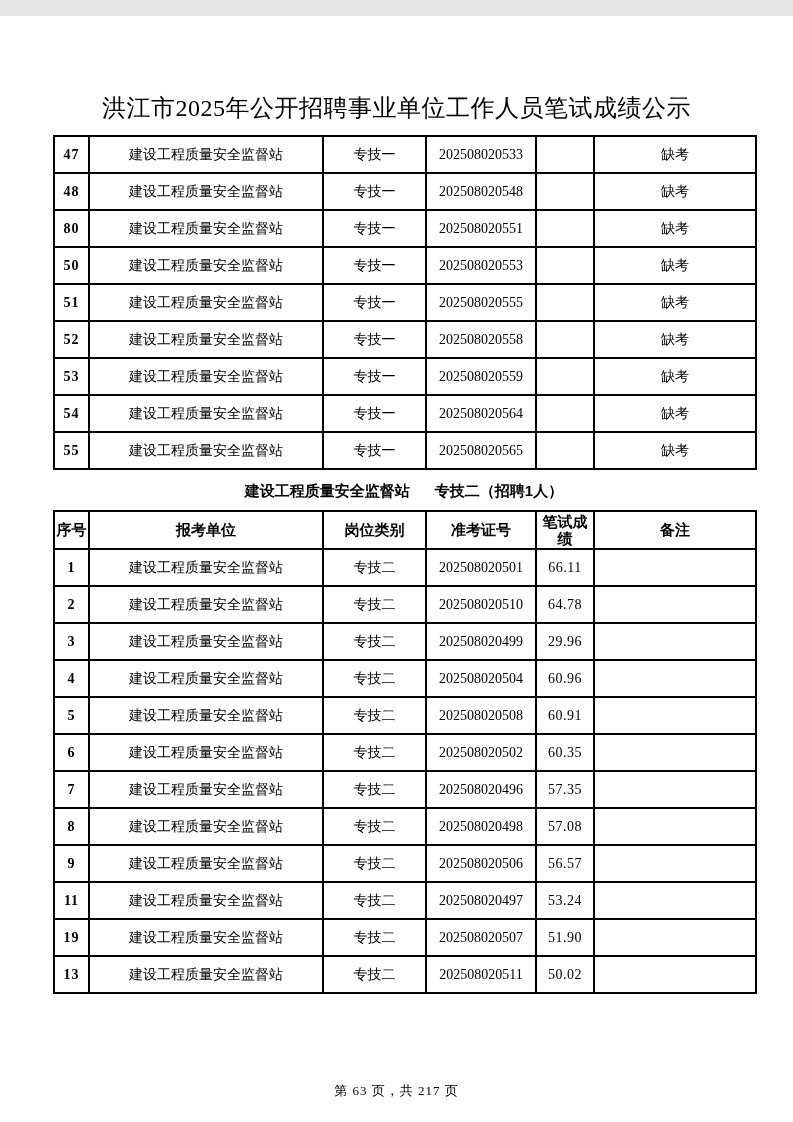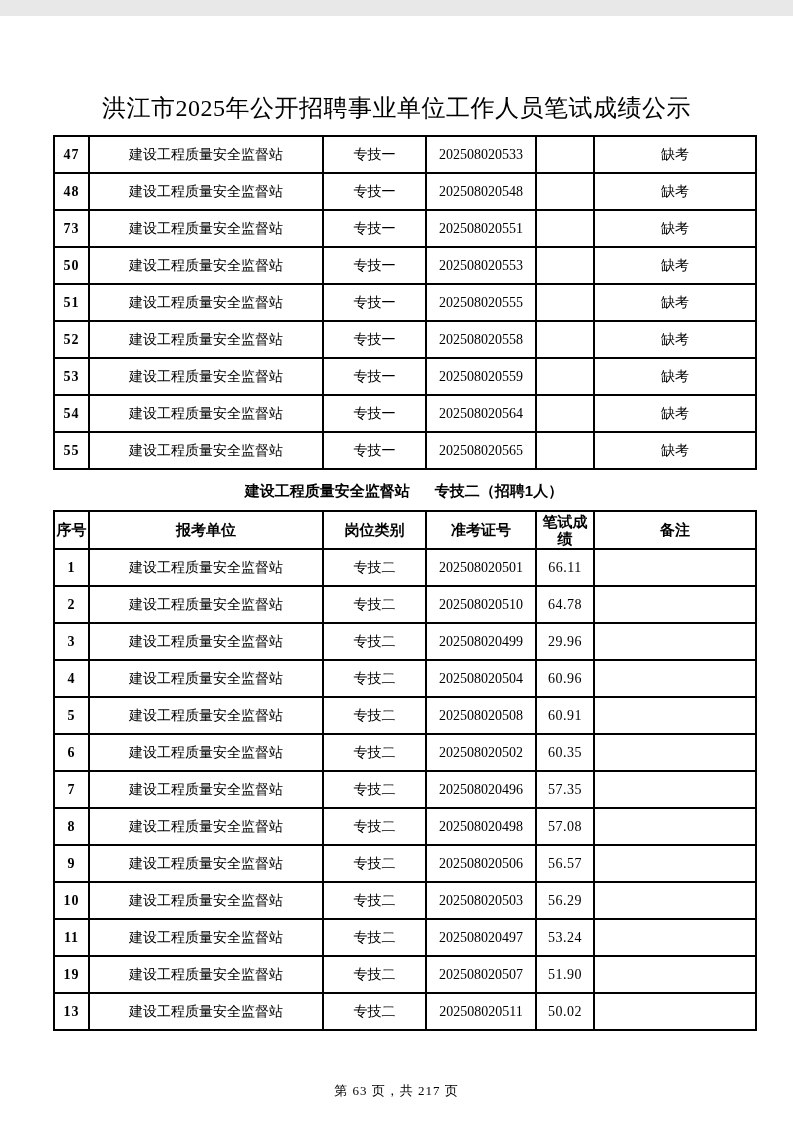--- a/index.html
+++ b/index.html
@@ -104,21 +104,21 @@
   </tr>
         <tr class="data-row">
     <td class="c-no">48</td>
     <td class="c-unit">建设工程质量安全监督站</td>
     <td class="c-cat">专技一</td>
     <td class="c-ticket">202508020548</td>
     <td class="c-score"></td>
     <td class="c-note">缺考</td>
   </tr>
         <tr class="data-row">
-    <td class="c-no">73</td>
+    <td class="c-no">80</td>
     <td class="c-unit">建设工程质量安全监督站</td>
     <td class="c-cat">专技一</td>
     <td class="c-ticket">202508020551</td>
     <td class="c-score"></td>
     <td class="c-note">缺考</td>
   </tr>
         <tr class="data-row">
     <td class="c-no">50</td>
     <td class="c-unit">建设工程质量安全监督站</td>
     <td class="c-cat">专技一</td>
@@ -260,28 +260,20 @@
   </tr>
         <tr class="data-row">
     <td class="c-no">9</td>
     <td class="c-unit">建设工程质量安全监督站</td>
     <td class="c-cat">专技二</td>
     <td class="c-ticket">202508020506</td>
     <td class="c-score">56.57</td>
     <td class="c-note"></td>
   </tr>
         <tr class="data-row">
-    <td class="c-no">10</td>
-    <td class="c-unit">建设工程质量安全监督站</td>
-    <td class="c-cat">专技二</td>
-    <td class="c-ticket">202508020503</td>
-    <td class="c-score">56.29</td>
-    <td class="c-note"></td>
-  </tr>
-        <tr class="data-row">
     <td class="c-no">11</td>
     <td class="c-unit">建设工程质量安全监督站</td>
     <td class="c-cat">专技二</td>
     <td class="c-ticket">202508020497</td>
     <td class="c-score">53.24</td>
     <td class="c-note"></td>
   </tr>
         <tr class="data-row">
     <td class="c-no">19</td>
     <td class="c-unit">建设工程质量安全监督站</td>

